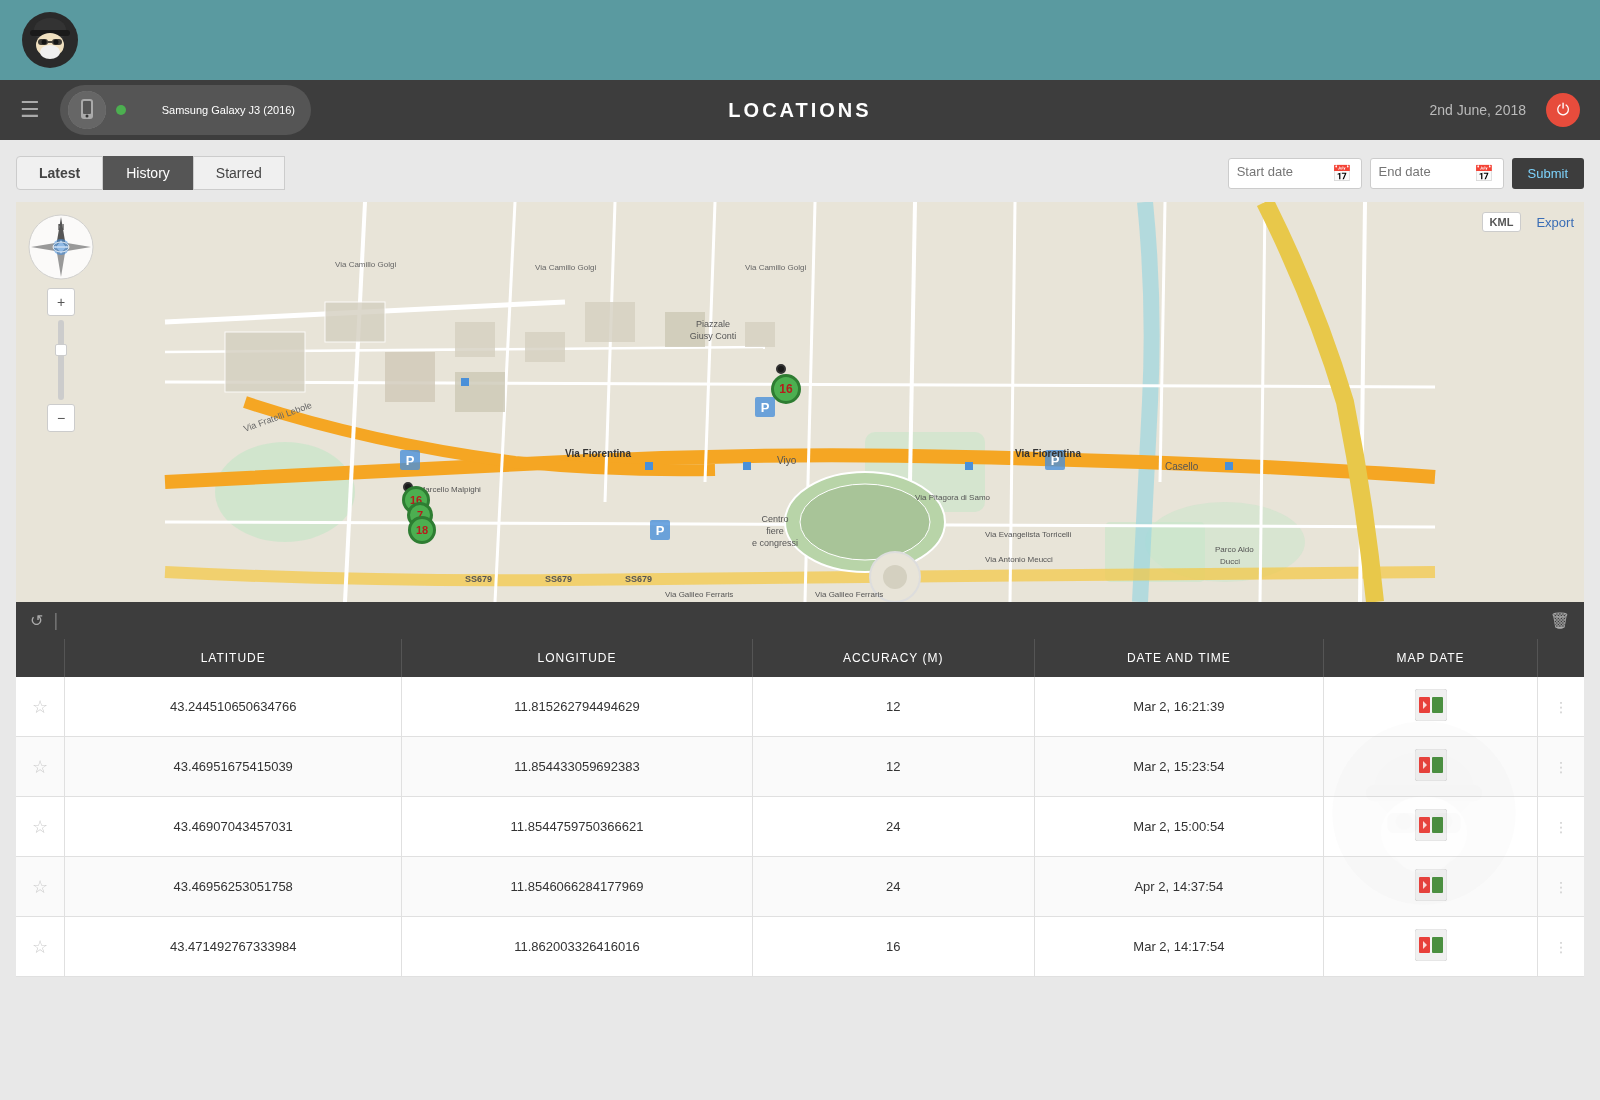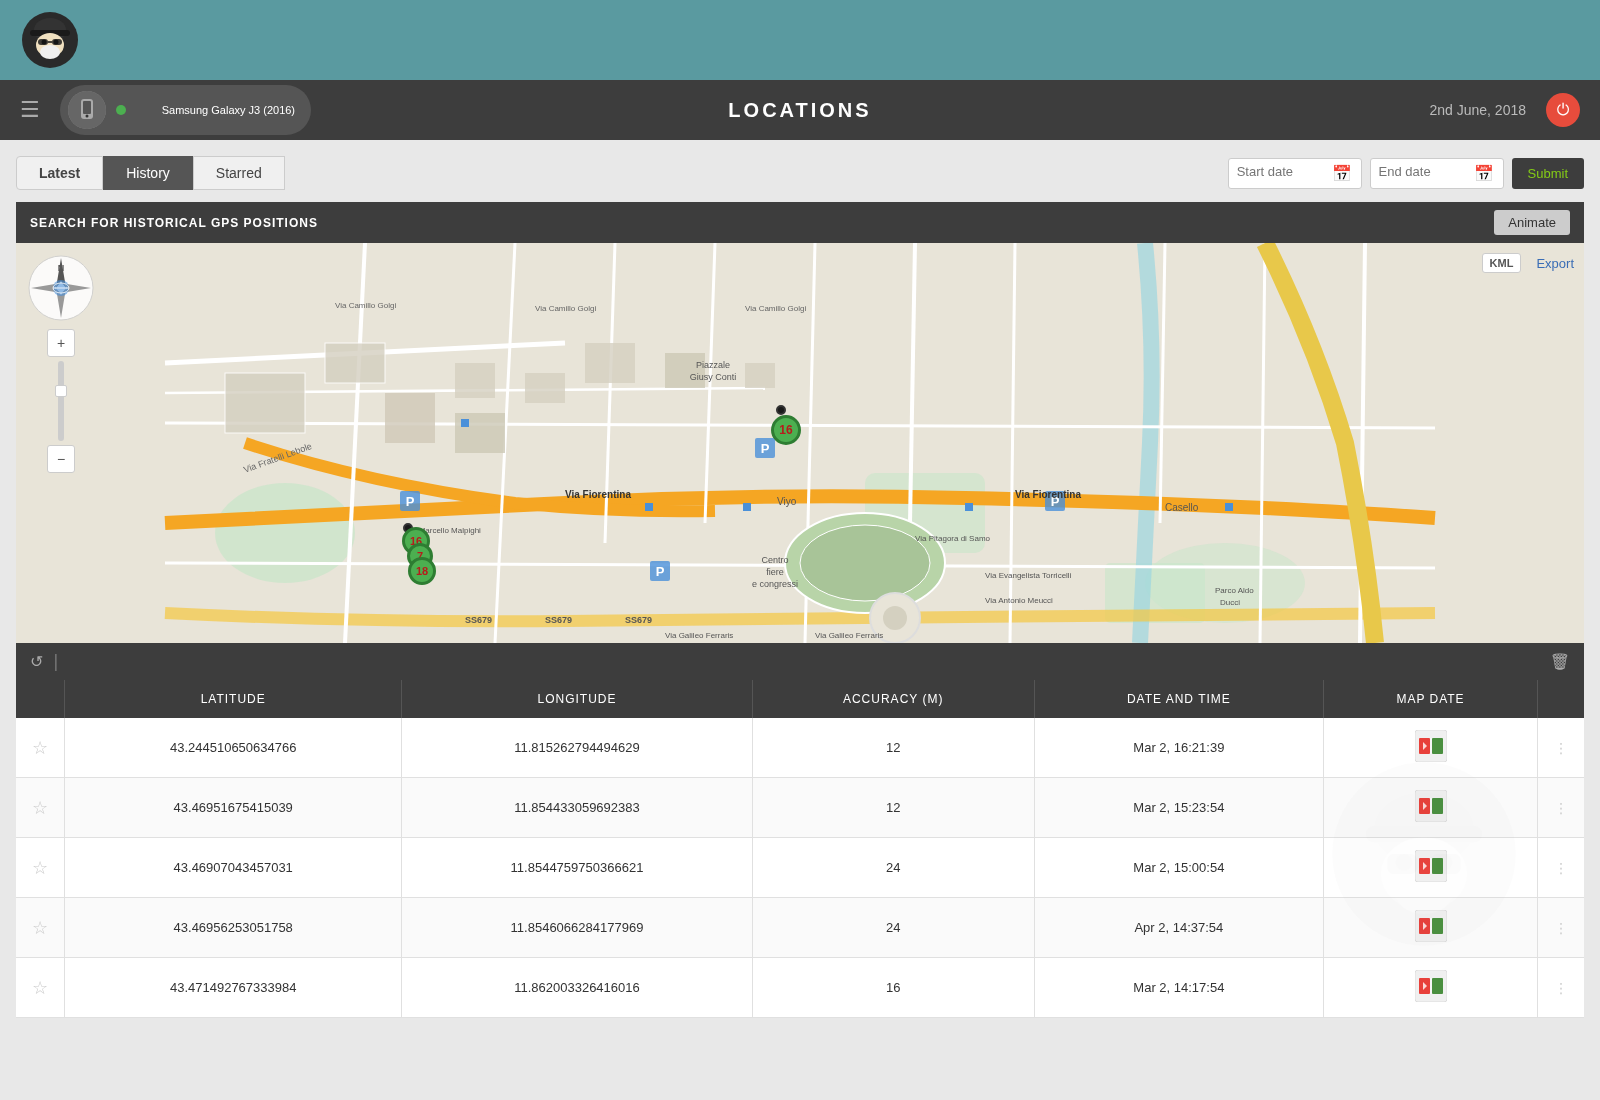--- a/index.html
+++ b/index.html
@@ -138,21 +138,21 @@
       font-size: 13px;
       color: #555;
       width: 90px;
     }
     .cal-icon {
       color: #e74c3c;
       font-size: 16px;
     }
     .submit-btn {
       background: #3d3d3d;
-      color: #84cc16;
+      color: #7dd3fc;
       border: none;
       padding: 8px 16px;
       border-radius: 3px;
       cursor: pointer;
       font-size: 13px;
     }
 
     
     .map-header {
       background: #3d3d3d;
@@ -352,24 +352,20 @@
         <span class="cal-icon">📅</span>
       </div>
       <div class="date-input-wrap">
         <input type="text" placeholder="End date" style="">
         <span class="cal-icon">📅</span>
       </div>
       <button class="submit-btn">Submit</button>
     </div>
   </div>
 
-  <div class="map-header">
-    <span>SEARCH FOR HISTORICAL GPS POSITIONS</span>
-    <button class="animate-btn">Animate</button>
-  </div>
 
   <div class="map-container">
     
     <svg class="map-svg" viewBox="0 0 1270 400" xmlns="http://www.w3.org/2000/svg">
 
       <rect width="1270" height="400" fill="#e8e4d8"></rect>
 
       <ellipse cx="120" cy="290" rx="70" ry="50" fill="#c8e6c9" opacity="0.7"></ellipse>
       <rect x="700" y="230" width="120" height="80" rx="10" fill="#c8e6c9" opacity="0.6"></rect>
       <ellipse cx="1060" cy="340" rx="80" ry="40" fill="#c8e6c9" opacity="0.5"></ellipse>

